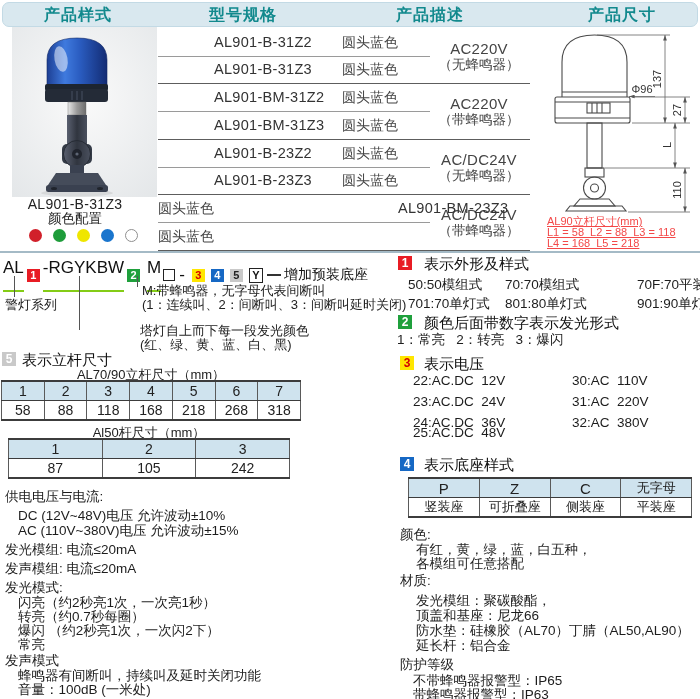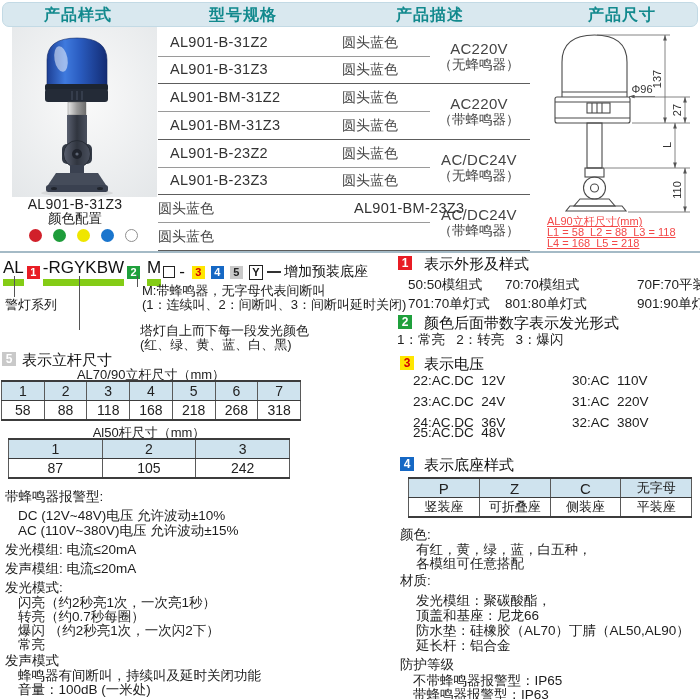--- a/index.html
+++ b/index.html
@@ -20,36 +20,36 @@
   .caption .l2{font-size:13.5px;line-height:14px;}
   .dots{position:absolute;left:29px;top:229px;display:flex;gap:11px;}
   .dot{width:13px;height:13px;border-radius:50%;}
   .dot.white{border:1px solid #8f8f8f;box-sizing:border-box;}
 
   
   .mtable{position:absolute;left:158px;top:29px;width:372px;}
   .mgroup{position:relative;display:grid;grid-template-columns:184px 86px 102px;
           grid-template-rows:27.2px 27.3px;border-bottom:1px solid #5d5d5d;}
   .mgroup .innerline{position:absolute;left:0;top:27px;width:272px;height:1px;background:#9a9a9a;}
-  .mcell{font-size:14.5px;color:#333;line-height:27px;padding-left:12px;letter-spacing:.3px;white-space:nowrap;}
+  .mcell{font-size:14.5px;color:#333;line-height:27px;padding-left:12px;letter-spacing:.3px;white-space:nowrap;margin-left:44px;}
   .dcell{font-size:14px;color:#444;line-height:27px;white-space:nowrap;}
   .pcell{grid-column:3;grid-row:1/3;display:flex;flex-direction:column;justify-content:center;
          align-items:center;text-align:center;}
   .pcell .pw{font-size:15px;color:#444;line-height:17px;letter-spacing:.3px;}
   .pcell .nt{font-size:13.5px;color:#444;line-height:16px;}
 
   
   .drawing{position:absolute;left:543px;top:28px;}
   .rednote{position:absolute;color:#f34848;font-size:11px;line-height:11px;white-space:pre;text-decoration:underline;}
 
   .divider{position:absolute;left:0;top:251px;width:700px;height:2px;background:#a4bac6;}
 
   
   .coderow{position:absolute;left:3px;top:258px;display:flex;align-items:center;font-size:17px;color:#111;white-space:nowrap;}
-  .cul{border-bottom:7px solid #84cc16;padding-bottom:1px;}
+  .cul{border-bottom:2px solid #84cc16;padding-bottom:12px;}
   .cbox{display:inline-flex;width:13px;height:13px;align-items:center;justify-content:center;
         font-size:11px;font-weight:bold;color:#fff;margin:0 3px;flex:none;}
   .cbox.dark{color:#222;}
   .cbox.redtxt{color:#d40000;}
   .cbox.outline{border:1.5px solid #222;background:#fff;color:#111;width:12px;height:13px;}
   .sqempty{display:inline-block;width:10px;height:10px;border:1.5px solid #222;margin-left:2px;}
   .cdash{display:inline-block;width:14px;height:1.5px;background:#333;margin:0 3px 0 1px;}
   .csuffix{font-size:14px;color:#111;}
   .vline{position:absolute;width:1px;background:#555;}
   .note13{position:absolute;font-size:13px;color:#222;line-height:14px;white-space:nowrap;}
@@ -295,21 +295,21 @@
       <td>3</td>
     </tr>
     <tr class="vl">
       <td>87</td>
       <td>105</td>
       <td>242</td>
     </tr>
   </tbody>
     </table>
 
-  <div class="tl" style="left:5px;top:490px">带蜂鸣器报警型:</div>
+  <div class="tl" style="left:5px;top:490px">供电电压与电流:</div>
   <div class="tl" style="left:18px;top:509px">DC (12V~48V)电压 允许波动±10%</div>
   <div class="tl" style="left:18px;top:524px">AC (110V~380V)电压 允许波动±15%</div>
   <div class="tl" style="left:5px;top:543px">发光模组: 电流≤20mA</div>
   <div class="tl" style="left:5px;top:562px">发声模组: 电流≤20mA</div>
   <div class="tl" style="left:5px;top:581px">发光模式:</div>
   <div class="tl" style="left:18px;top:596px">闪亮（约2秒亮1次，一次亮1秒）</div>
   <div class="tl" style="left:18px;top:610px">转亮（约0.7秒每圈）</div>
   <div class="tl" style="left:18px;top:624px">爆闪 （约2秒亮1次，一次闪2下）</div>
   <div class="tl" style="left:18px;top:638px">常亮</div>
   <div class="tl" style="left:5px;top:654px">发声模式</div>

